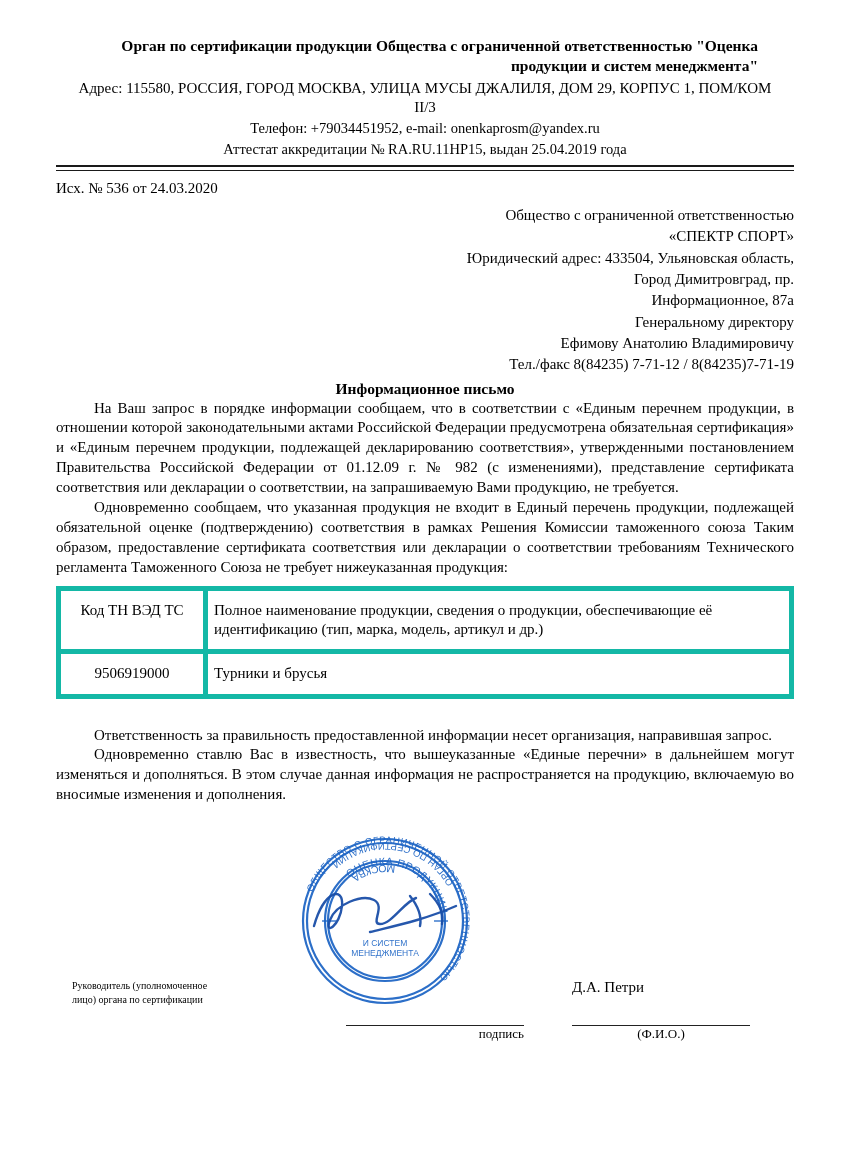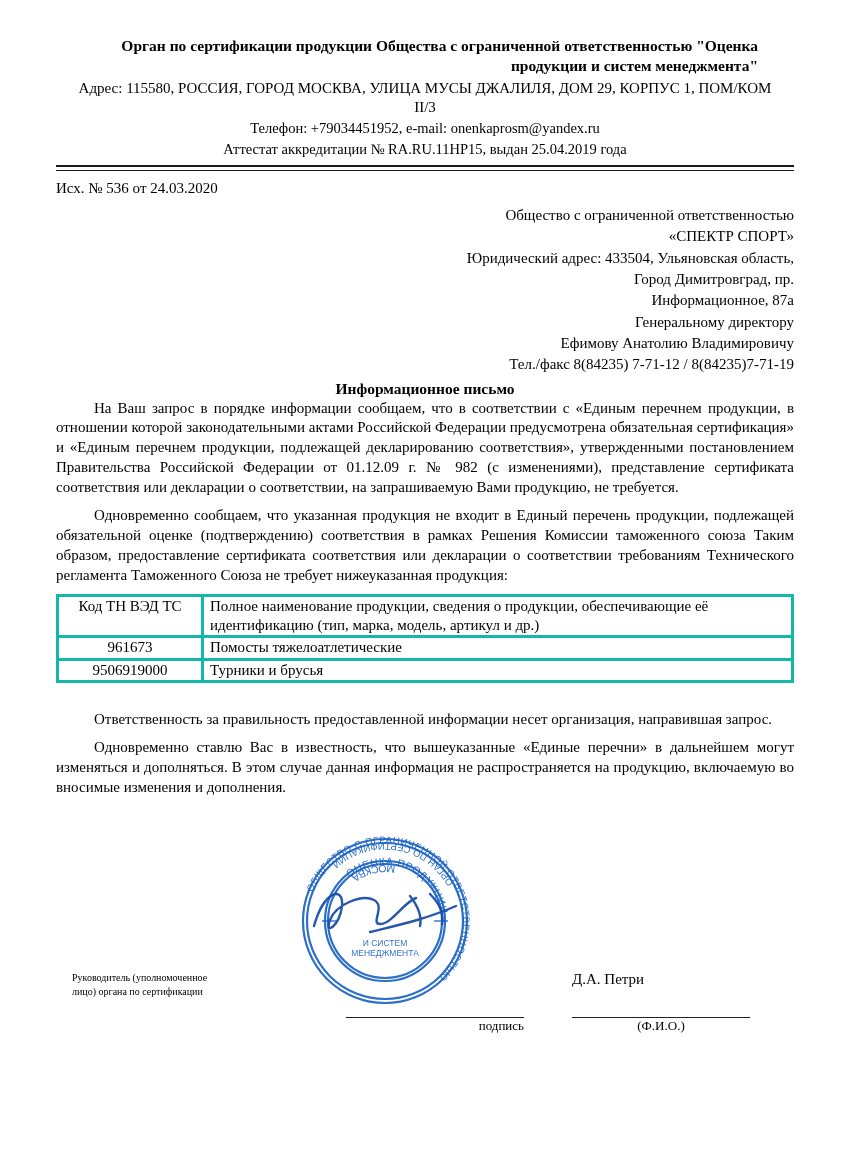--- a/index.html
+++ b/index.html
@@ -79,33 +79,33 @@
 
   
   .para {
     font-size: 15px;
     line-height: 1.33;
     text-align: justify;
     text-indent: 38px;
     margin-top: 1px;
   }
   .para + .para {
-    margin-top: 8px;
+    margin-top: 0;
   }
 
   
   table.prod {
     margin-top: 8px;
     border-collapse: collapse;
     width: 100%;
     font-size: 15px;
   }
   table.prod td {
-    border: 3px solid #14b8a6;
-    padding: 0 6px;
+    border: 5px solid #14b8a6;
+    padding: 10px 6px;
     vertical-align: top;
     line-height: 1.28;
   }
   table.prod td.code {
     width: 130px;
     text-align: center;
   }
   table.prod td.head-code {
     text-align: center;
   }
@@ -214,24 +214,20 @@
   <div class="doc-title">Информационное письмо</div>
 
   <div class="para">На Ваш запрос в порядке информации сообщаем, что в соответствии с «Единым перечнем продукции, в отношении которой законодательными актами Российской Федерации предусмотрена обязательная сертификация» и «Единым перечнем продукции, подлежащей декларированию соответствия», утвержденными постановлением Правительства Российской Федерации от 01.12.09 г. № 982 (с изменениями), представление сертификата соответствия или декларации о соответствии, на запрашиваемую Вами продукцию, не требуется.</div>
   <div class="para">Одновременно сообщаем, что указанная продукция не входит в Единый перечень продукции, подлежащей обязательной оценке (подтверждению) соответствия в рамках Решения Комиссии таможенного союза Таким образом, предоставление сертификата соответствия или декларации о соответствии требованиям Технического регламента Таможенного Союза не требует нижеуказанная продукция:</div>
 
   <table class="prod">
     <tbody>
       <tr>
         <td class="code head-code">Код ТН ВЭД ТС</td>
         <td>Полное наименование продукции, сведения о продукции, обеспечивающие её идентификацию (тип, марка, модель, артикул и др.)</td>
-      </tr>
-      <tr>
-        <td class="code">961673</td>
-        <td>Помосты тяжелоатлетические</td>
       </tr>
       <tr>
         <td class="code">9506919000</td>
         <td>Турники и брусья</td>
       </tr>
     </tbody>
   </table>
 
   <div class="gap-after-table"></div>
 

